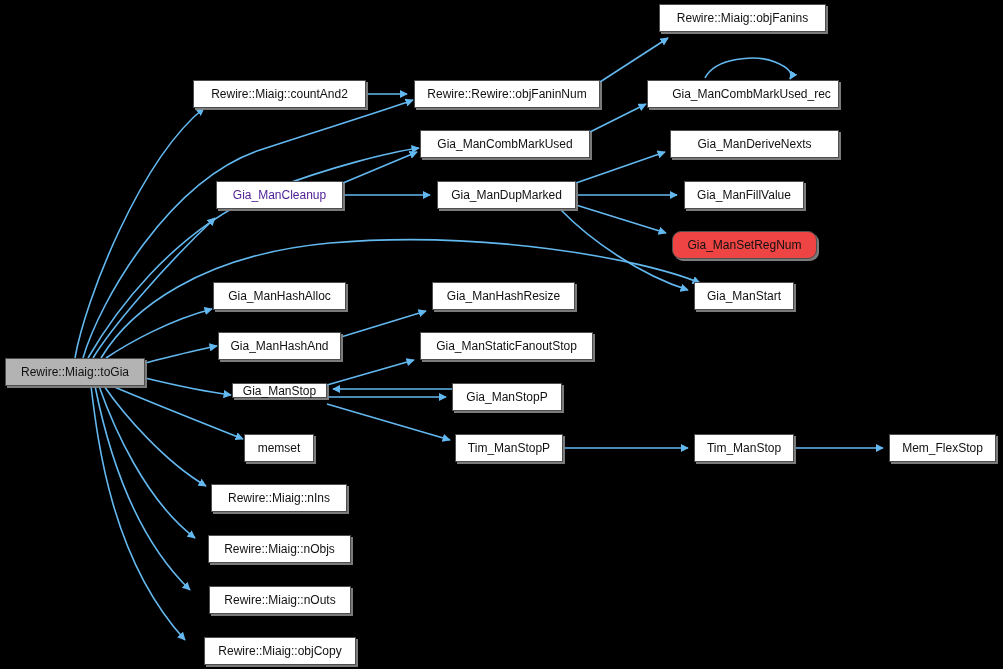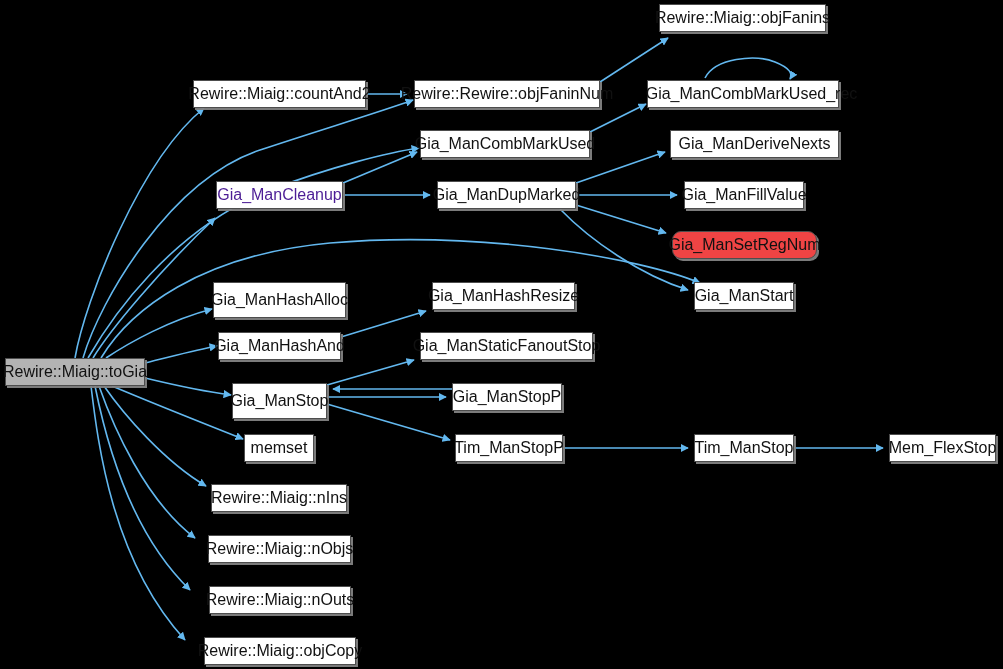--- a/index.html
+++ b/index.html
@@ -1,21 +1,21 @@
 <!DOCTYPE html>
 <html><head>
 <meta charset="utf-8">
 <style>
   html,body{margin:0;padding:0;background:#000;}
   #canvas{position:relative;width:1003px;height:669px;background:#000;overflow:hidden;}
   svg{position:absolute;left:0;top:0;width:1003px;height:669px;}
   .nodebox{position:absolute;box-sizing:border-box;background:#ffffff;border:1px solid #4d4d4d;
     box-shadow:2px 2px 0 rgba(130,130,130,0.95);display:flex;align-items:center;justify-content:center;}
   .nodebox.root{background:#b3b3b3;}
-  .nodelabel{font-family:"Liberation Sans","DejaVu Sans",sans-serif;font-size:16px;color:#111;
+  .nodelabel{font-family:"Liberation Sans","DejaVu Sans",sans-serif;font-size:12px;color:#111;
     white-space:nowrap;line-height:1;letter-spacing:0px;}
 </style>
 </head>
 <body>
 
 <div id="canvas">
   <svg viewBox="0 0 1003 669">
     <defs>
       <marker id="arrow" viewBox="0 0 10 10" refX="9" refY="5" markerWidth="5.2" markerHeight="5.2" orient="auto-start-reverse">
         <path d="M 0 0 L 10 5 L 0 10 z" fill="#63b8ef"></path>
@@ -81,36 +81,36 @@
       </div>
       <div class="nodebox" style="left: 437px; top: 181px; width: 139px; height: 28px; background: rgb(255, 255, 255); border-color: rgb(77, 77, 77);">
         <span class="nodelabel" style="color: rgb(17, 17, 17);">Gia_ManDupMarked</span>
       </div>
       <div class="nodebox" style="left: 684px; top: 181px; width: 120px; height: 28px; background: rgb(255, 255, 255); border-color: rgb(77, 77, 77);">
         <span class="nodelabel" style="color: rgb(17, 17, 17);">Gia_ManFillValue</span>
       </div>
       <div class="nodebox" style="left: 672px; top: 231px; width: 145px; height: 28px; background: #ef4444; border-color: rgb(77, 77, 77); border-radius: 9px;">
         <span class="nodelabel" style="color: rgb(17, 17, 17);">Gia_ManSetRegNum</span>
       </div>
-      <div class="nodebox" style="left: 213px; top: 282px; width: 133px; height: 36px; background: rgb(255, 255, 255); border-color: rgb(77, 77, 77);">
+      <div class="nodebox" style="left: 213px; top: 282px; width: 133px; height: 28px; background: rgb(255, 255, 255); border-color: rgb(77, 77, 77);">
         <span class="nodelabel" style="color: rgb(17, 17, 17);">Gia_ManHashAlloc</span>
       </div>
       <div class="nodebox" style="left: 432px; top: 282px; width: 143px; height: 28px; background: rgb(255, 255, 255); border-color: rgb(77, 77, 77);">
         <span class="nodelabel" style="color: rgb(17, 17, 17);">Gia_ManHashResize</span>
       </div>
       <div class="nodebox" style="left: 694px; top: 282px; width: 100px; height: 28px; background: rgb(255, 255, 255); border-color: rgb(77, 77, 77);">
         <span class="nodelabel" style="color: rgb(17, 17, 17);">Gia_ManStart</span>
       </div>
       <div class="nodebox" style="left: 218px; top: 332px; width: 123px; height: 28px; background: rgb(255, 255, 255); border-color: rgb(77, 77, 77);">
         <span class="nodelabel" style="color: rgb(17, 17, 17);">Gia_ManHashAnd</span>
       </div>
       <div class="nodebox" style="left: 420px; top: 332px; width: 173px; height: 28px; background: rgb(255, 255, 255); border-color: rgb(77, 77, 77);">
         <span class="nodelabel" style="color: rgb(17, 17, 17);">Gia_ManStaticFanoutStop</span>
       </div>
-      <div class="nodebox" style="left: 232px; top: 383px; width: 95px; height: 36px; background: rgb(255, 255, 255); border-color: rgb(77, 77, 77);">
+      <div class="nodebox" style="left: 232px; top: 383px; width: 95px; height: 15px; background: rgb(255, 255, 255); border-color: rgb(77, 77, 77);">
         <span class="nodelabel" style="color: rgb(17, 17, 17);">Gia_ManStop</span>
       </div>
       <div class="nodebox" style="left: 452px; top: 383px; width: 110px; height: 28px; background: rgb(255, 255, 255); border-color: rgb(77, 77, 77);">
         <span class="nodelabel" style="color: rgb(17, 17, 17);">Gia_ManStopP</span>
       </div>
       <div class="nodebox" style="left: 244px; top: 434px; width: 70px; height: 28px; background: rgb(255, 255, 255); border-color: rgb(77, 77, 77);">
         <span class="nodelabel" style="color: rgb(17, 17, 17);">memset</span>
       </div>
       <div class="nodebox" style="left: 455px; top: 434px; width: 108px; height: 28px; background: rgb(255, 255, 255); border-color: rgb(77, 77, 77);">
         <span class="nodelabel" style="color: rgb(17, 17, 17);">Tim_ManStopP</span>

